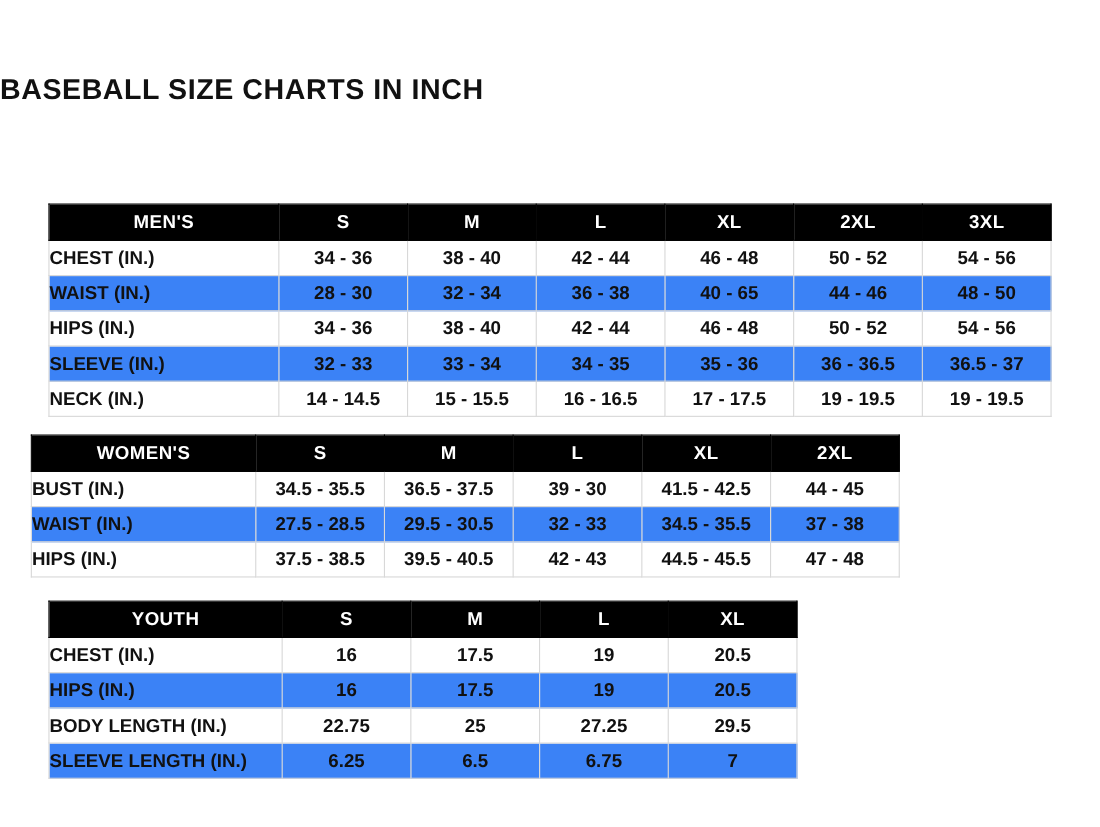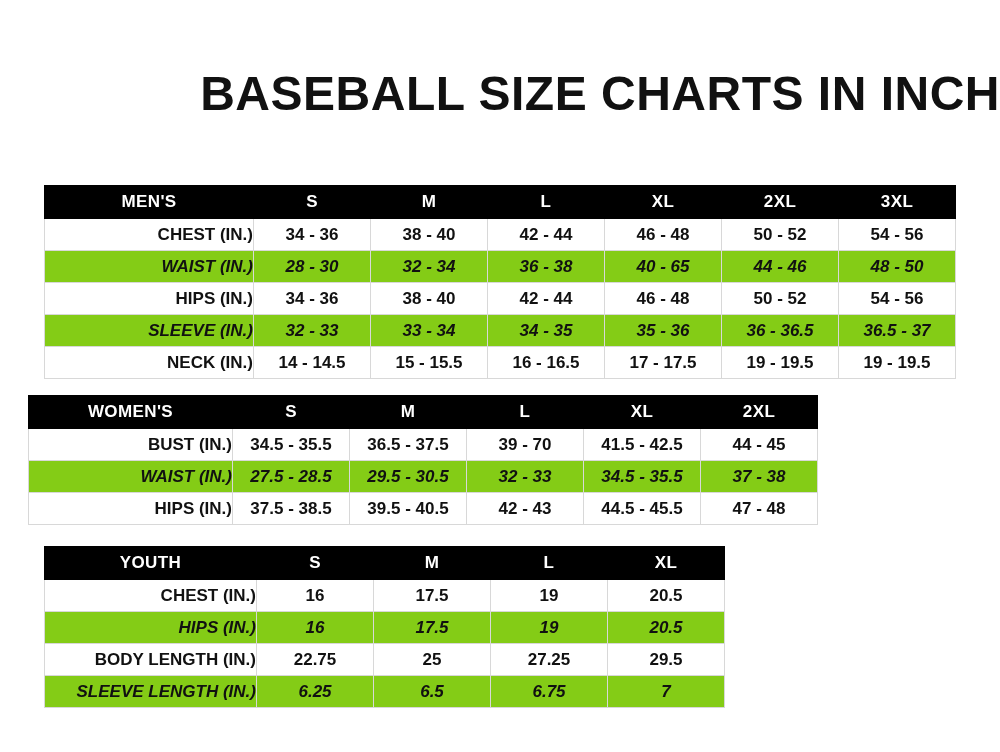--- a/index.html
+++ b/index.html
@@ -17,22 +17,22 @@
   #page {
     position: relative;
     width: 1000px;
     height: 752px;
   }
   .title {
     position: absolute;
     top: 66px;
     left: 0;
     width: 1000px;
-    text-align: right;
-    font-size: 48px;
+    text-align: left;
+    font-size: 26px;
     font-weight: bold;
     letter-spacing: 0.5px;
     color: #111111;
   }
   .chart {
     position: absolute;
     border-collapse: collapse;
     table-layout: fixed;
   }
   .chart td, .chart th {
@@ -52,25 +52,24 @@
     border: 1px solid #000000;
     font-size: 17px;
     height: 32px;
     line-height: 32px;
     letter-spacing: 0.4px;
   }
   .chart thead th.rowhead {
     text-align: center;
   }
   .chart tbody tr.alt td {
-    background: #84cc16;
-    font-style: italic;
+    background: #3b82f6;
   }
   .chart tbody td.rowlabel {
-    text-align: right;
+    text-align: left;
     font-size: 17px;
   }
 
   
   #mens-chart { top: 185px; left: 44px; width: 912px; }
   #mens-chart col.c0 { width: 209px; }
   #mens-chart col.cx { width: 117px; }
 
   
   #womens-chart { top: 395px; left: 28px; width: 789px; }
@@ -176,21 +175,21 @@
         <th>L</th>
         <th>XL</th>
         <th>2XL</th>
       </tr>
     </thead>
     <tbody>
       <tr>
         <td class="rowlabel">BUST (IN.)</td>
         <td>34.5 - 35.5</td>
         <td>36.5 - 37.5</td>
-        <td>39 - 70</td>
+        <td>39 - 30</td>
         <td>41.5 - 42.5</td>
         <td>44 - 45</td>
       </tr>
       <tr class="alt">
         <td class="rowlabel">WAIST (IN.)</td>
         <td>27.5 - 28.5</td>
         <td>29.5 - 30.5</td>
         <td>32 - 33</td>
         <td>34.5 - 35.5</td>
         <td>37 - 38</td>

